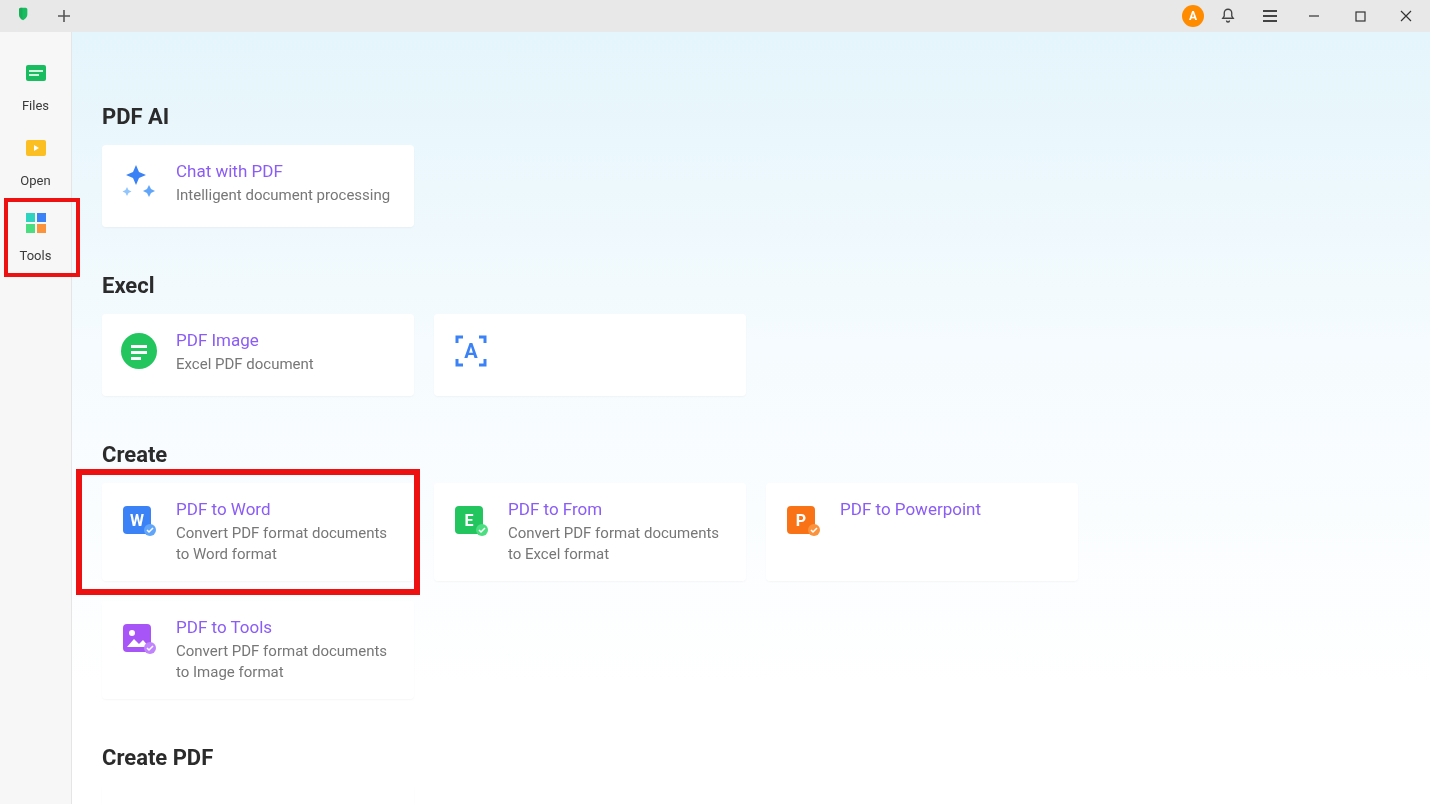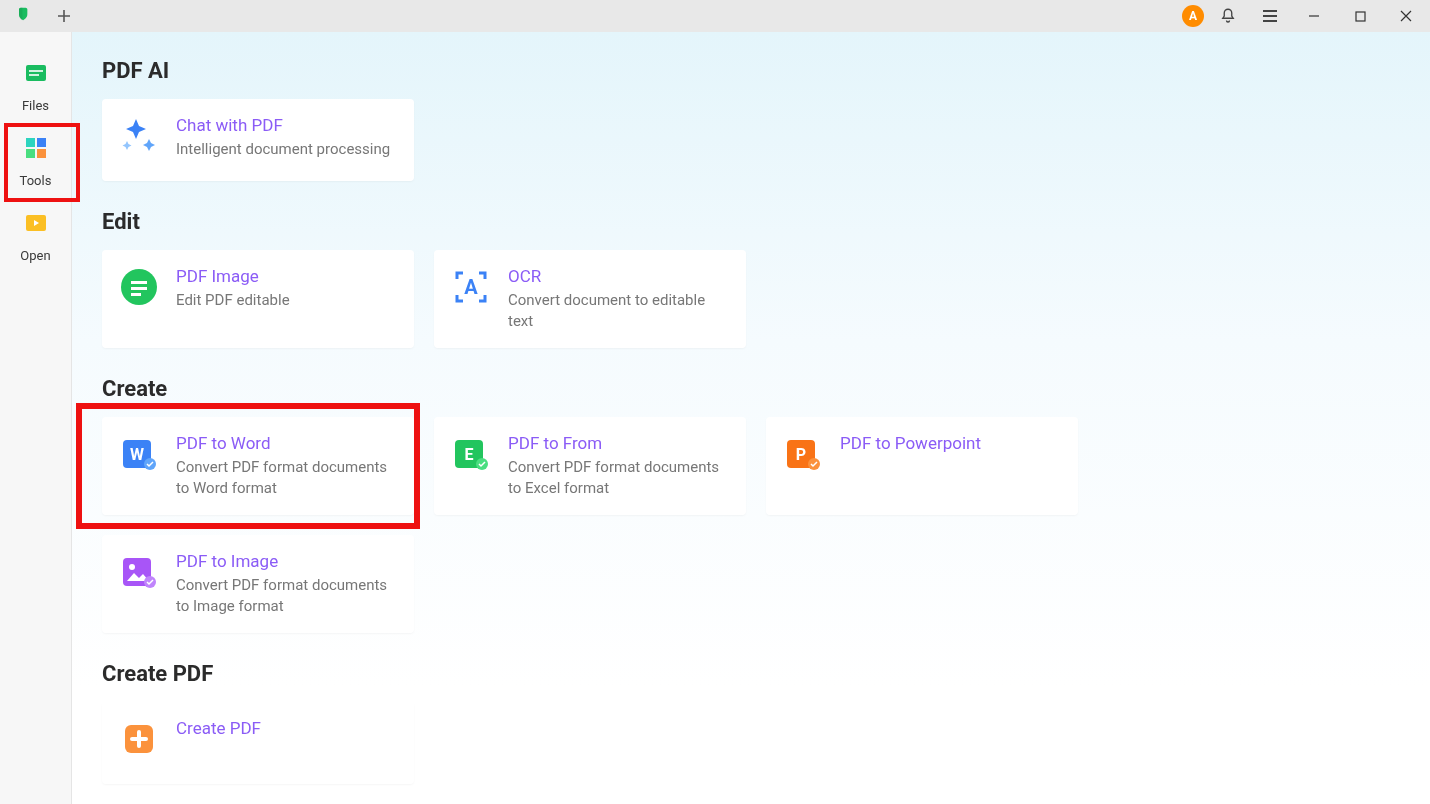--- a/index.html
+++ b/index.html
@@ -24,21 +24,21 @@
 .sidebar { width: 72px; background: #f7f7f7; border-right: 1px solid #e5e5e5; padding-top: 18px; display: flex; flex-direction: column; align-items: center; gap: 0; }
 .sidebar-item { width: 72px; display: flex; flex-direction: column; align-items: center; justify-content: center; padding: 10px 0 12px; cursor: pointer; gap: 12px; }
 .sidebar-item .icon-box { width: 26px; height: 26px; display: flex; align-items: center; justify-content: center; }
 .sidebar-item .label { font-size: 13px; color: #3a3a3a; }
 .sidebar-item.highlighted { position: relative; }
 .sidebar-item.highlighted::before { content: ""; position: absolute; left: 4px; right: -8px; top: -2px; bottom: -2px; border: 4px solid #e11; pointer-events: none; }
 
 
 .main { flex: 1; background: linear-gradient(180deg, #e4f5fb 0%, #f5fbfe 40%, #ffffff 85%); padding: 26px 28px 40px 30px; overflow-y: auto; }
 .section { margin-bottom: 28px; }
-.section-title { font-size: 22px; font-weight: 700; color: #2b2b2b; margin-bottom: 16px; }
+.section-title { font-size: 22px; font-weight: 700; color: #2b2b2b; margin-bottom: 16px; margin-top: 46px; }
 .cards { display: flex; flex-wrap: wrap; gap: 20px; }
 .card { background: #fff; width: 312px; min-height: 82px; border-radius: 4px; box-shadow: 0 1px 2px rgba(0,0,0,0.04); display: flex; align-items: flex-start; padding: 16px 18px 16px 16px; gap: 16px; cursor: pointer; }
 .card-icon { width: 42px; height: 42px; flex-shrink: 0; display: flex; align-items: center; justify-content: center; }
 .card-text { flex: 1; }
 .card-title { font-size: 17px; color: #8b5cf6; font-weight: 400; margin-bottom: 4px; }
 .card-desc { font-size: 15px; color: #777; line-height: 1.4; }
 
 .card.highlighted { position: relative; }
 .card.highlighted::before { content: ""; position: absolute; left: -26px; right: -6px; top: -14px; bottom: -14px; border: 6px solid #e11; pointer-events: none; }
 
@@ -96,40 +96,40 @@
     <div class="sidebar-item">
       <span class="icon-box">
         <svg width="24" height="22" viewBox="0 0 24 22">
             <rect x="2" y="3" width="20" height="16" rx="2" fill="#1abc60"></rect>
             <rect x="5" y="8" width="14" height="2" fill="#fff" opacity="0.8"></rect>
             <rect x="5" y="12" width="10" height="2" fill="#fff" opacity="0.8"></rect>
           </svg>
       </span>
       <span class="label">Files</span>
     </div>
-    <div class="sidebar-item highlighted">
-      <span class="icon-box">
-        <svg width="22" height="22" viewBox="0 0 22 22">
-          <rect x="1" y="1" width="9" height="9" fill="#2dd4bf"></rect>
-            <rect x="12" y="1" width="9" height="9" fill="#3b82f6"></rect>
-          <rect x="1" y="12" width="9" height="9" fill="#4ade80"></rect>
-            <rect x="12" y="12" width="9" height="9" fill="#fb923c"></rect>
-        </svg>
-      </span>
-      <span class="label">Tools</span>
-    </div>
     <div class="sidebar-item">
       <span class="icon-box">
         <svg width="24" height="22" viewBox="0 0 24 22">
             <rect x="2" y="3" width="20" height="16" rx="2" fill="#fbbf24"></rect>
             <path fill="#fff" d="M10 8l5 3-5 3z"></path>
           </svg>
       </span>
       <span class="label">Open</span>
     </div>
+    <div class="sidebar-item highlighted">
+      <span class="icon-box">
+        <svg width="22" height="22" viewBox="0 0 22 22">
+          <rect x="1" y="1" width="9" height="9" fill="#2dd4bf"></rect>
+            <rect x="12" y="1" width="9" height="9" fill="#3b82f6"></rect>
+          <rect x="1" y="12" width="9" height="9" fill="#4ade80"></rect>
+            <rect x="12" y="12" width="9" height="9" fill="#fb923c"></rect>
+        </svg>
+      </span>
+      <span class="label">Tools</span>
+    </div>
   </div>
 
   <div class="main">
 
     <div class="section">
       <div class="section-title">PDF AI</div>
       <div class="cards">
         <div class="card">
           <div class="card-icon">
             <svg width="42" height="42" viewBox="0 0 42 42">
@@ -140,45 +140,41 @@
           </div>
           <div class="card-text">
             <div class="card-title">Chat with PDF</div>
             <div class="card-desc">Intelligent document processing</div>
           </div>
         </div>
       </div>
     </div>
 
     <div class="section">
-      <div class="section-title">Edit</div>
+      <div class="section-title">Execl</div>
       <div class="cards">
         <div class="card">
           <div class="card-icon">
             <svg width="40" height="40" viewBox="0 0 40 40">
                 <circle cx="20" cy="20" r="18" fill="#22c55e"></circle>
                 <path fill="#fff" d="M12 14h16v3H12zm0 6h16v3H12zm0 6h10v3H12z"></path>
               </svg>
           </div>
           <div class="card-text">
             <div class="card-title">PDF Image</div>
-            <div class="card-desc">Edit PDF editable</div>
+            <div class="card-desc">Excel PDF document</div>
           </div>
         </div>
         <div class="card">
           <div class="card-icon">
             <svg width="40" height="40" viewBox="0 0 40 40">
               <path stroke="#3b82f6" stroke-width="3" fill="none" d="M6 12V6h6M34 12V6h-6M6 28v6h6M34 28v6h-6"></path>
               <text x="20" y="27" text-anchor="middle" font-size="20" font-weight="bold" fill="#3b82f6">A</text>
             </svg>
           </div>
-          <div class="card-text">
-            <div class="card-title">OCR</div>
-            <div class="card-desc">Convert document to editable text</div>
-          </div>
         </div>
       </div>
     </div>
 
     <div class="section">
       <div class="section-title">Create</div>
       <div class="cards">
         <div class="card highlighted">
           <div class="card-icon">
             <svg width="38" height="38" viewBox="0 0 38 38">
@@ -224,21 +220,21 @@
           <div class="card-icon">
             <svg width="38" height="38" viewBox="0 0 38 38">
                 <rect x="3" y="5" width="28" height="28" rx="4" fill="#a855f7"></rect>
                 <circle cx="12" cy="14" r="3" fill="#fff"></circle>
                 <path fill="#fff" d="M7 28l7-8 5 5 4-4 6 7z"></path>
                 <circle cx="30" cy="29" r="6" fill="#c084fc"></circle>
                 <path stroke="#fff" stroke-width="1.5" fill="none" d="M27 29l2 2 4-4"></path>
               </svg>
           </div>
           <div class="card-text">
-            <div class="card-title">PDF to Image</div>
+            <div class="card-title">PDF to Tools</div>
             <div class="card-desc">Convert PDF format documents to Image format</div>
           </div>
         </div>
       </div>
     </div>
 
     <div class="section">
       <div class="section-title">Create PDF</div>
       <div class="cards">
         <div class="card">

